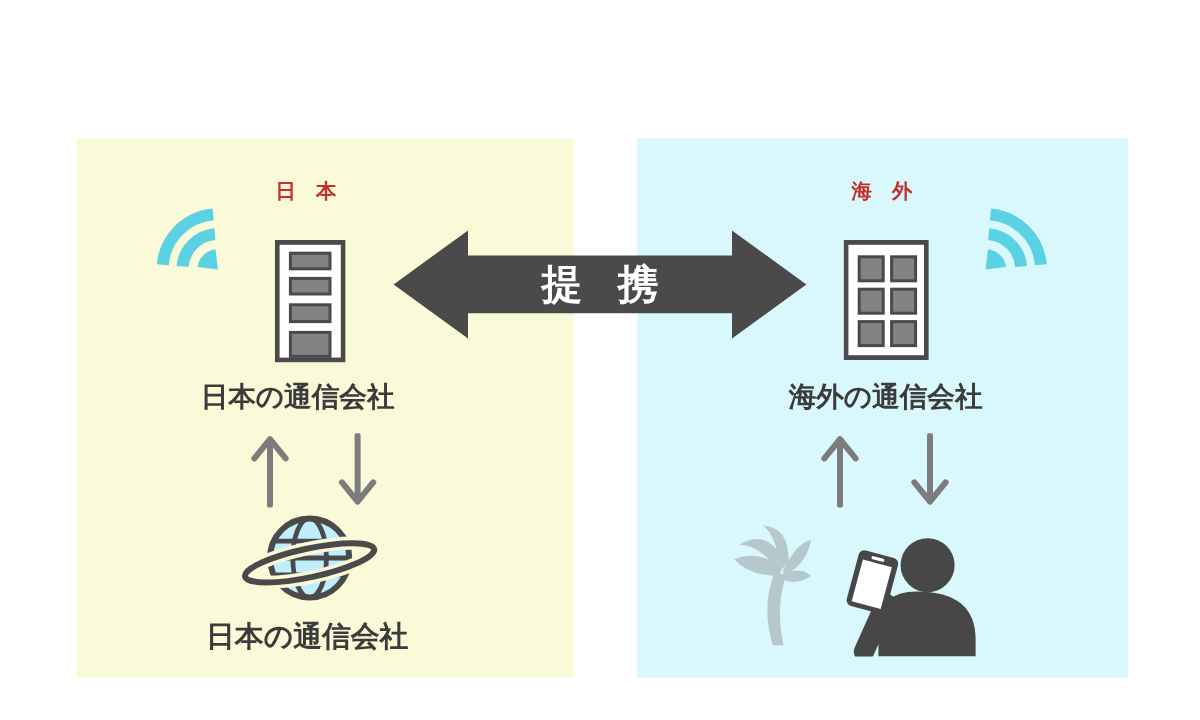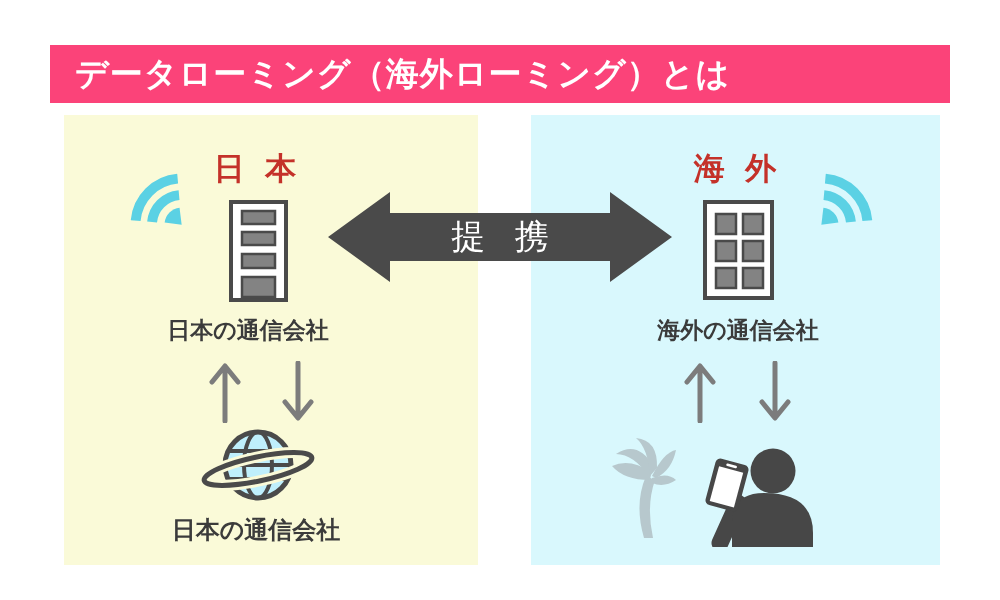--- a/index.html
+++ b/index.html
@@ -10,48 +10,45 @@
   
   .title-bar { position:absolute; left:50px; top:45px; width:900px; height:58px;
     background:#fb4379; display:flex; align-items:center; padding-left:25px; }
   .title-bar .title { color:#ffffff; font-size:33px; font-weight:bold; letter-spacing:1px; }
 
   
   .panel { position:absolute; top:115px; height:450px; }
   .panel-japan { left:64px; width:414px; background:#fafad8; }
   .panel-overseas { left:531px; width:409px; background:#d9f8fd; }
 
-  .region-label { position:absolute; top:33px; font-size:31px; font-weight:bold;
+  .region-label { position:absolute; top:33px; font-size:17px; font-weight:bold;
     color:#c43129; letter-spacing:6px; transform:translateX(-50%); white-space:nowrap; }
   .company-label { position:absolute; top:200px; font-size:23px; font-weight:bold;
     color:#3b3b3b; transform:translateX(-50%); white-space:nowrap; }
   .internet-label { position:absolute; top:399px; font-size:24px; font-weight:bold;
     color:#3b3b3b; transform:translateX(-50%); white-space:nowrap; }
 
   .abs { position:absolute; }
 
   
   .partner-arrow { position:absolute; left:328px; top:190px; width:344px; height:94px; }
   .partner-text { position:absolute; left:328px; top:190px; width:344px; height:94px;
     display:flex; align-items:center; justify-content:center;
-    color:#ffffff; font-size:34px; font-weight:normal; letter-spacing:10px;
+    color:#ffffff; font-size:34px; font-weight:bold; letter-spacing:10px;
     padding-left:10px; }
 
   .wifi { width:66px; height:66px; }
   .wifi-left { transform:rotate(-45deg); }
   .wifi-right { transform:rotate(45deg); }
 </style>
 </head>
 <body>
 
 <div class="stage">
 
-  <div class="title-bar">
-    <span class="title">データローミング（海外ローミング）とは</span>
-  </div>
 
   <div class="panel panel-japan">
     <span class="region-label" style="left:194px;">日 本</span>
 
     <div class="abs" style="left:66px; top:58px;">
       <svg class="wifi wifi-left" viewBox="0 0 100 100">
         <path d="M50 90 L34 69.5 A26 26 0 0 1 66 69.5 Z" fill="#5bd1e4"></path>
         <path d="M21.1 55.5 A45 45 0 0 1 78.9 55.5" fill="none" stroke="#5bd1e4" stroke-width="15"></path>
         <path d="M5 36.4 A70 70 0 0 1 95 36.4" fill="none" stroke="#5bd1e4" stroke-width="15"></path>
       </svg>

